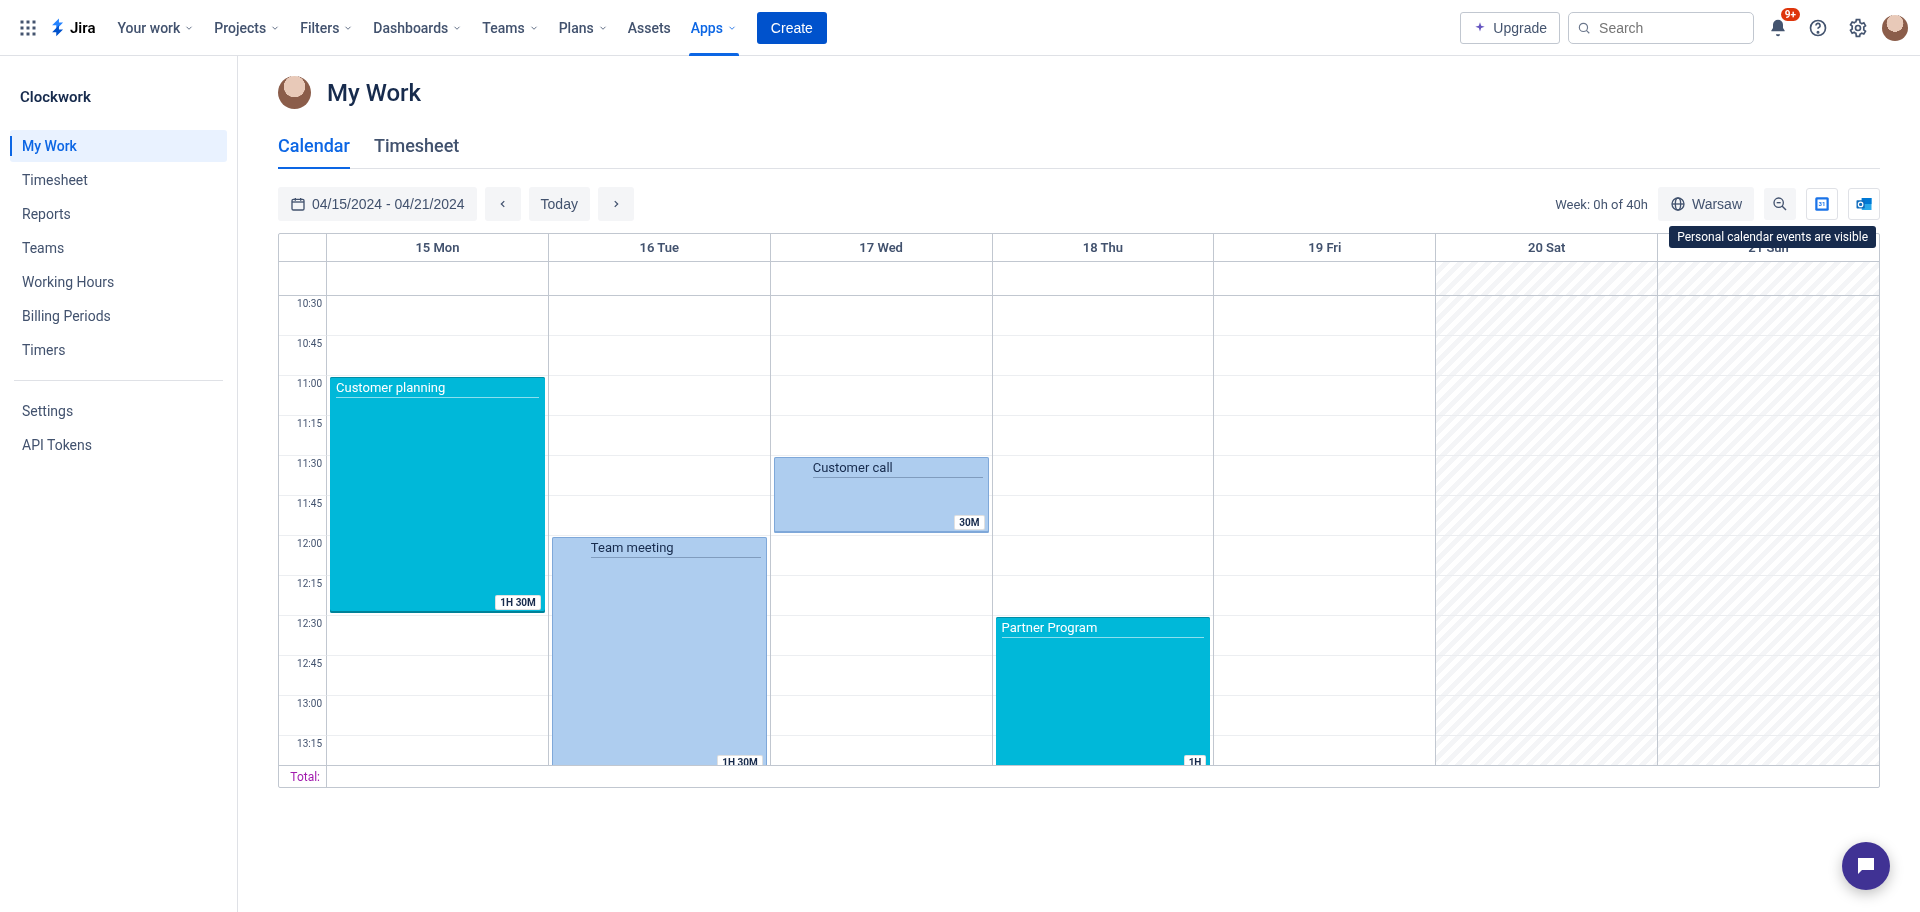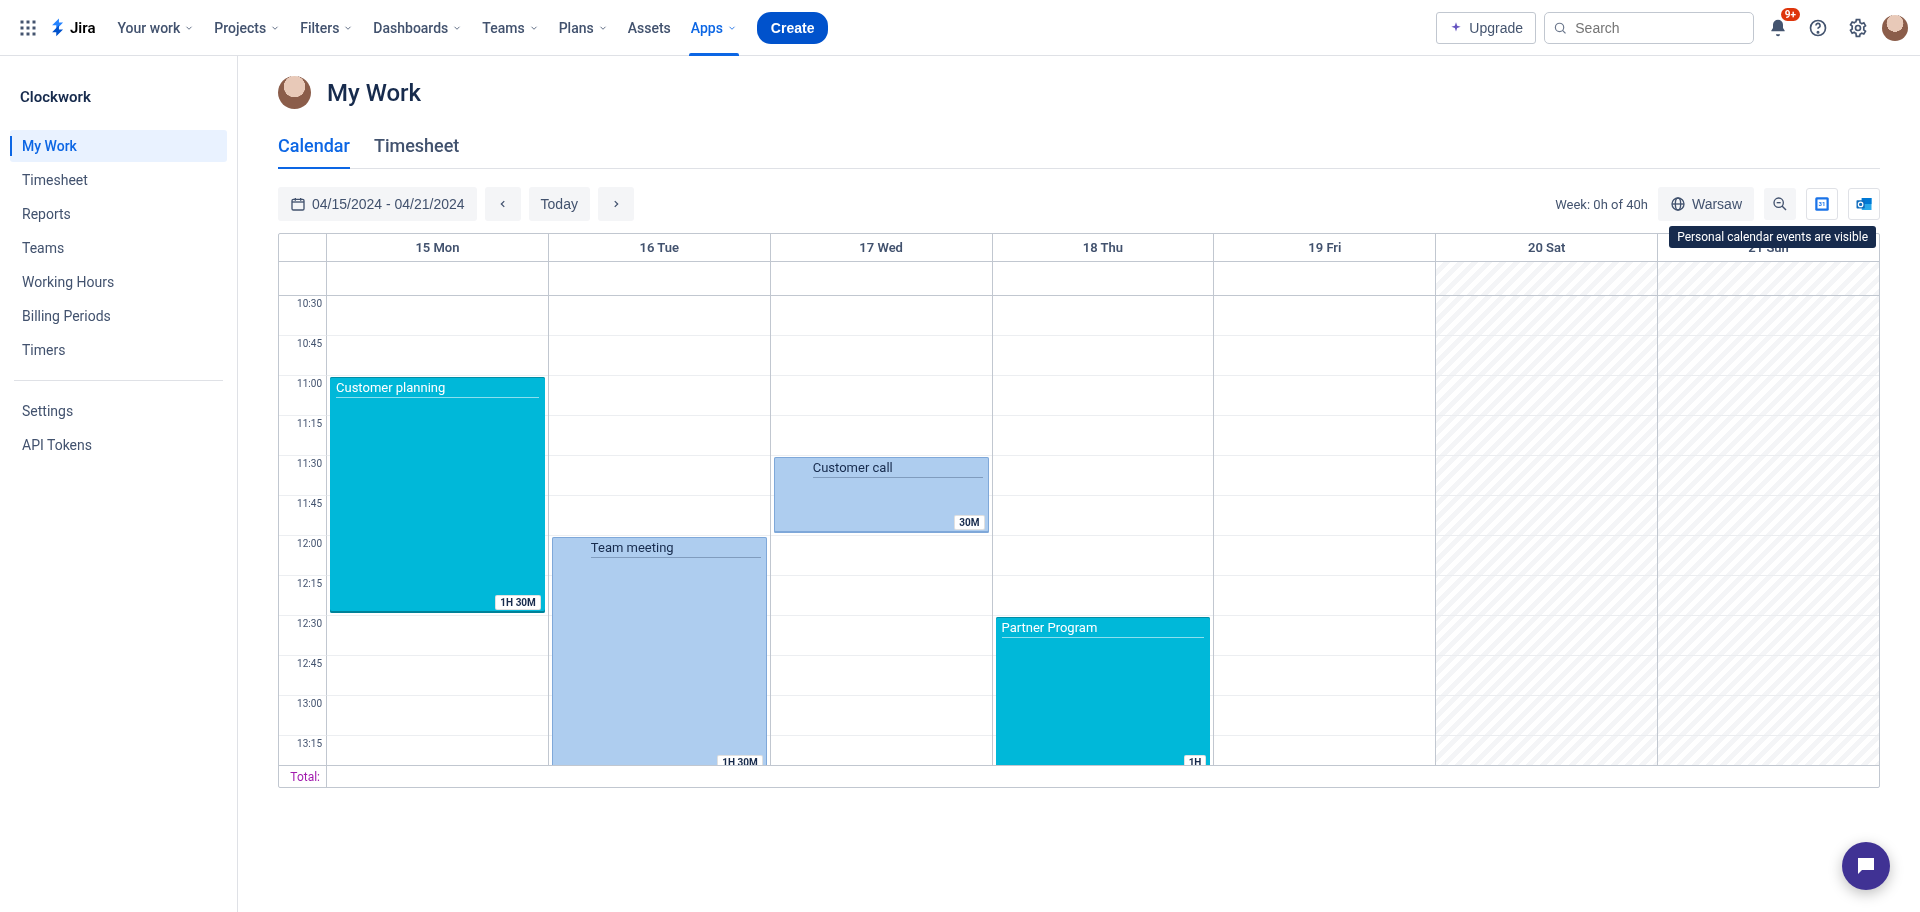--- a/index.html
+++ b/index.html
@@ -43,29 +43,29 @@
   .nav-item {
     display:flex; align-items:center; gap:4px; padding:0 10px; height:56px;
     font-weight:500; color:#42526E; cursor:pointer; position:relative; font-size:14px;
   }
   .nav-item.active { color: var(--brand-bright); }
   .nav-item.active::after{
     content:""; position:absolute; bottom:0; left:8px; right:8px; height:3px; background:var(--brand-bright); border-radius:2px 2px 0 0;
   }
   .primary-btn {
     background: var(--brand); color:#fff; border:none; padding:0 14px; height:32px;
-    font-weight:700; border-radius:14px; cursor:pointer; margin-left:6px; font-size:14px;
+    font-weight:400; border-radius:3px; cursor:pointer; margin-left:6px; font-size:14px;
   }
   .upgrade-btn {
     display:flex; align-items:center; gap:6px; border:1px solid #c1c7d0; background:#fff;
     color:#44546F; padding:0 12px; height:32px; border-radius:3px; cursor:pointer; font-weight:500; font-size:14px;
   }
   .search-box {
     display:flex; align-items:center; gap:6px; border:1px solid #c1c7d0; border-radius:5px;
-    height:32px; padding:0 8px; width:210px; color:#6B778C;
+    height:32px; padding:0 8px; width:186px; color:#6B778C;
   }
   .search-box input {border:none;outline:none;width:100%;font-size:14px;color:#172B4D;}
   .bell-wrap{position:relative;}
   .badge{position:absolute;top:-4px;right:-6px;background:#DE350B;color:#fff;border-radius:8px;font-size:10px;font-weight:700;padding:1px 4px;min-width:16px;text-align:center;}
   .avatar{width:26px;height:26px;border-radius:50%;background:#8B5D4A;background-image:radial-gradient(circle at 50% 32%, #E8C9B8 38%, transparent 39%);position:relative;overflow:hidden;cursor:pointer;}
 
   
   .layout{display:flex; height:calc(100vh - 56px);}
   .sidebar{
     width:238px; border-right:1px solid var(--border); padding:28px 10px 10px; flex:0 0 238px;

